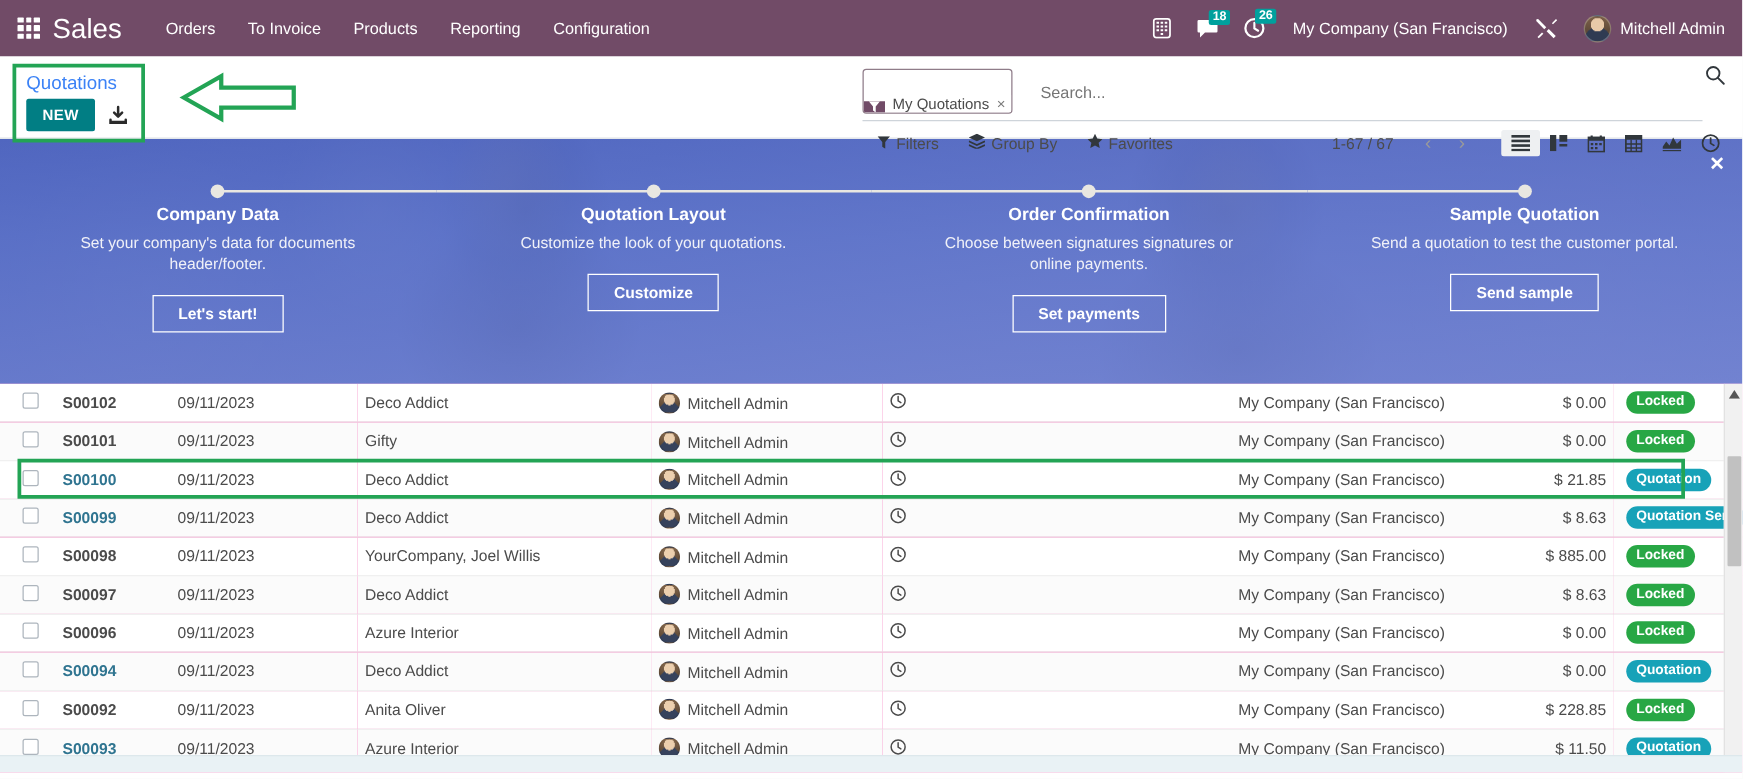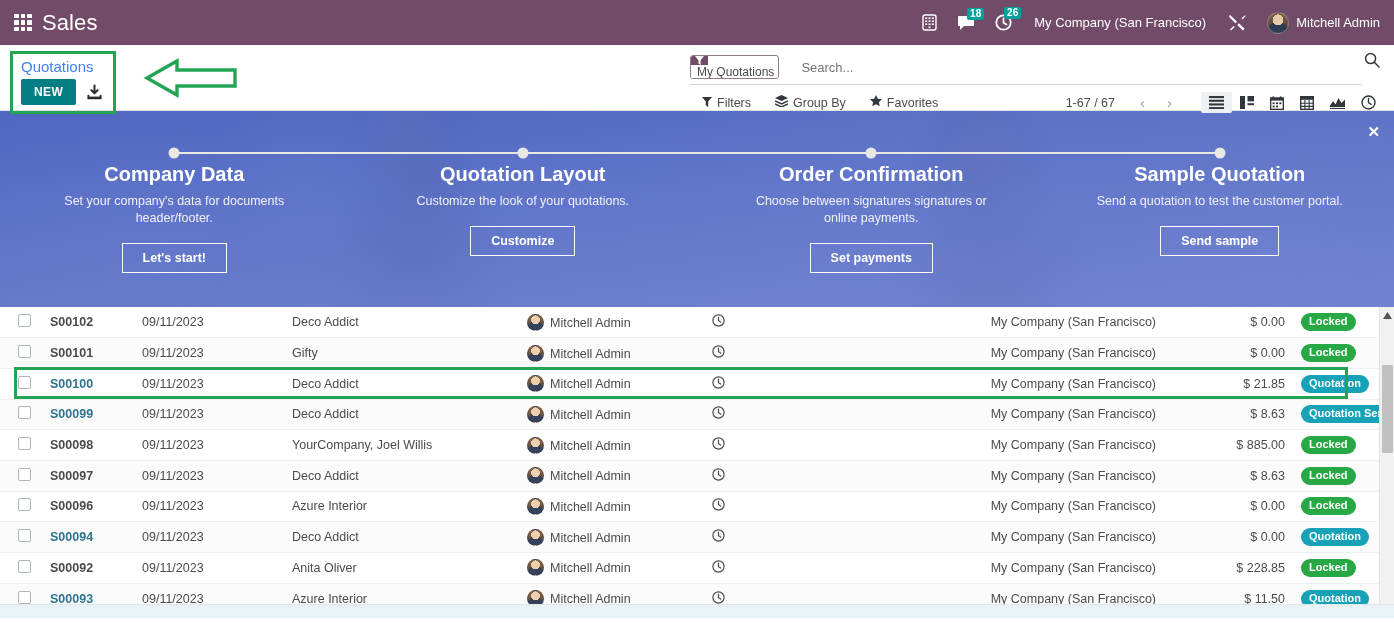--- a/index.html
+++ b/index.html
@@ -55,22 +55,22 @@
     letter-spacing: .4px; padding: 6px 13px; border-radius: 2px; cursor: pointer;
   }
   .import-ico { cursor: pointer; display: flex; align-items: center; }
   .arrow-note { position: absolute; left: 143px; top: 12px; }
 
   .ctrl-right { flex: 1; padding: 0 10px 0 0; position: relative; }
   .searchrow {
     display: flex; align-items: center; border-bottom: 1px solid #ced4da;
     padding: 4px 0 5px 0; margin: 6px 22px 0 0; position: relative;
   }
-  .facet { display: flex; align-items: flex-start; border: 1px solid #8f7c89; border-radius: 3px;
-    overflow: hidden; height: 24px; font-size: 12px; flex-direction: column; }
+  .facet { display: flex; align-items: flex-end; border: 1px solid #8f7c89; border-radius: 3px;
+    overflow: hidden; height: 36px; font-size: 12px; }
   .facet-ico { background: #714B67; color: #fff; display: flex; align-items: center; padding: 0 4px; }
   .facet-lbl { background: #fff; color: #4b4b4b; display: flex; align-items: center; padding: 0 4px 0 6px; }
   .facet-x { background: #fff; color: #7a7a7a; display: flex; align-items: center; padding: 0 5px 0 2px;
     cursor: pointer; font-size: 12px; }
   .searchinput { border: none; outline: none; font-size: 13px; color: #7a7a7a; flex: 1;
     margin-left: 22px; background: transparent; font-family: "Liberation Sans", sans-serif; }
   .search-mag { position: absolute; right: -18px; top: 1px; cursor: pointer; color: #4b4b4b; }
 
   .toolrow { display: flex; align-items: center; padding-top: 6px; }
   .dropbtn { display: flex; align-items: center; gap: 5px; font-size: 12.5px; color: #4b4b4b;
@@ -104,21 +104,21 @@
   .banner-x { position: absolute; right: 14px; top: 13px; color: #fff; font-size: 15px;
     font-weight: 700; cursor: pointer; z-index: 6; line-height: 1; }
   .steps { position: relative; z-index: 5; display: flex; height: 100%; padding-top: 26px; }
   .step { flex: 1; text-align: center; position: relative; padding: 0 12px; }
   .dot-line { position: absolute; top: 15px; left: 0; right: 0; height: 2px; }
   .dot-line i { position: absolute; top: 50%; left: 50%; transform: translate(-50%,-50%);
     width: 11px; height: 11px; background: #e9e7e1; border-radius: 50%; z-index: 2; }
   .dot-line .seg-l, .dot-line .seg-r { position: absolute; top: 0; height: 2px; background: #e9e7e1; }
   .dot-line .seg-l { left: 0; width: 50%; }
   .dot-line .seg-r { left: 50%; width: 50%; }
-  .step-title { color: #fff; font-size: 20px; font-weight: 700; margin-top: 26px; }
+  .step-title { color: #fff; font-size: 14px; font-weight: 700; margin-top: 26px; }
   .step-desc { color: #f0f1f8; font-size: 12.5px; line-height: 17px; margin-top: 7px;
     max-width: 260px; margin-left: auto; margin-right: auto; }
   .step-btn { margin-top: 16px; display: inline-block; border: 1px solid #fff; background: transparent;
     color: #fff; font-size: 12.5px; font-weight: 700; padding: 7px 20px; cursor: pointer;
     font-family: "Liberation Sans", sans-serif; }
 
   
   .listwrap { position: relative; height: 311px; background: #f9a8d4; overflow: hidden; }
   table.lst { width: 1379px; border-collapse: collapse; table-layout: fixed; }
   table.lst tr { height: 30.7px; border-bottom: 1px solid #f0f0f0; background: #fff; }
@@ -177,20 +177,27 @@
         <i></i>
         <i></i>
         <i></i>
         <i></i>
         <i></i>
         <i></i>
         <i></i>
         <i></i>
     </div>
     <div class="brand">Sales</div>
+    <div class="navmenu">
+      <a href="#">Orders</a>
+      <a href="#">To Invoice</a>
+      <a href="#">Products</a>
+      <a href="#">Reporting</a>
+      <a href="#">Configuration</a>
+    </div>
 
     <div class="nav-right">
       <div class="sysicon">
         <svg width="15" height="17" viewBox="0 0 15 17">
             <rect x="1" y="1" width="13" height="15" rx="2" fill="none" stroke="#fff" stroke-width="1.4"></rect>
             <g fill="#fff">
               <rect x="3.2" y="3.4" width="2" height="1.6"></rect>
               <rect x="6.5" y="3.4" width="2" height="1.6"></rect>
               <rect x="9.8" y="3.4" width="2" height="1.6"></rect>
               <rect x="3.2" y="6.4" width="2" height="1.6"></rect>

